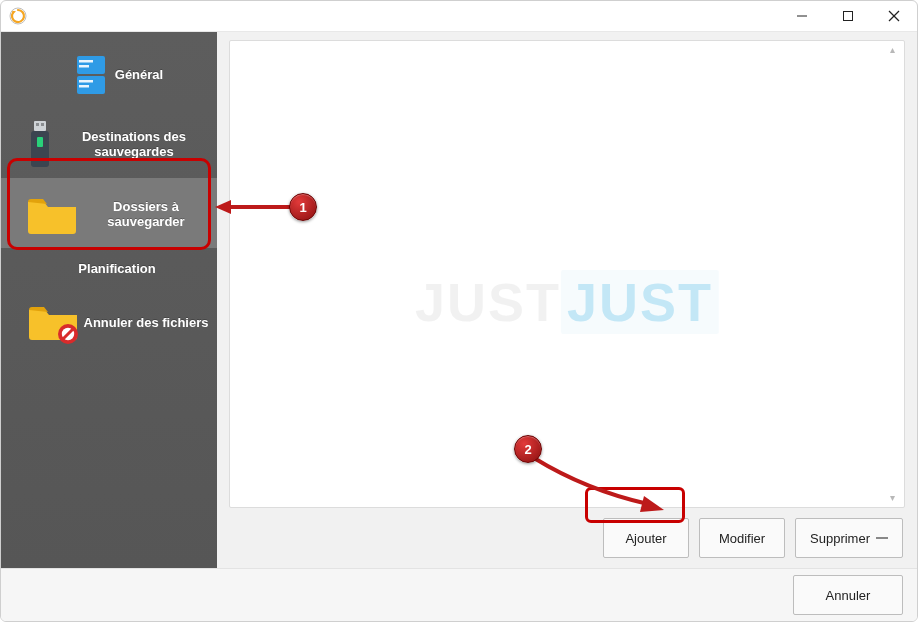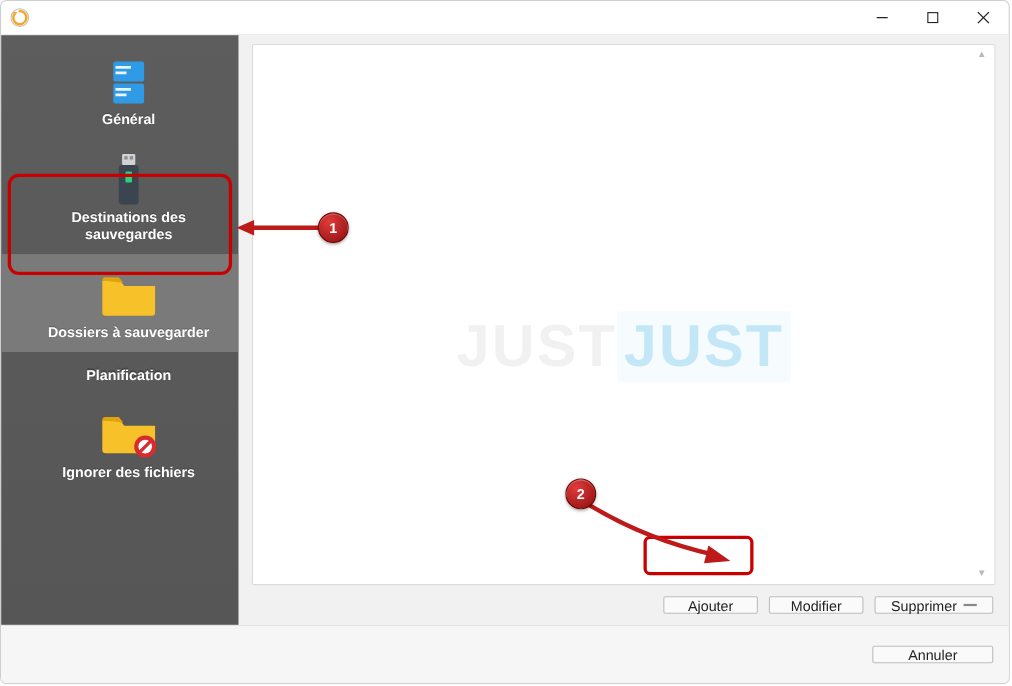--- a/index.html
+++ b/index.html
@@ -16,35 +16,35 @@
   html,body{margin:0;padding:0;background:#fff;font-family:"Segoe UI",Arial,sans-serif;font-size:13px;color:#222;}
   .window{width:918px;height:622px;border:1px solid var(--win-border);border-radius:6px;box-sizing:border-box;display:flex;flex-direction:column;overflow:hidden;position:relative;background:#fff;}
   .titlebar{height:30px;display:flex;align-items:center;justify-content:space-between;padding:0 0 0 8px;border-bottom:1px solid #e8e8e8;}
   .titlebar .appicon{width:18px;height:18px;}
   .wincontrols{display:flex;}
   .wincontrols .wc{width:46px;height:30px;display:flex;align-items:center;justify-content:center;}
   .wc svg{display:block;}
   .client{flex:1;display:flex;flex-direction:column;position:relative;}
   .body{flex:1;display:flex;position:relative;min-height:0;}
   .sidebar{width:216px;background:linear-gradient(#5d5d5d,#565656);display:flex;flex-direction:column;padding-top:6px;}
-  .sb-item{display:flex;flex-direction:column;align-items:center;justify-content:center;gap:4px;padding:14px 8px 10px 24px;color:var(--sidebar-text);text-align:center;font-size:13px;font-weight:600;cursor:pointer;position:relative;}
+  .sb-item{display:flex;flex-direction:row;align-items:center;justify-content:center;gap:4px;padding:14px 8px 10px 24px;color:var(--sidebar-text);text-align:center;font-size:13px;font-weight:600;cursor:pointer;position:relative;}
   .sb-item.active{background:#7a7a7a;}
   .sb-item .icon{height:46px;display:flex;align-items:center;justify-content:center;}
   .sb-item span.lbl{line-height:1.15;text-shadow:0 -1px 0 rgba(0,0,0,.25);}
   .sb-highlight{position:absolute;top:126px;left:6px;width:204px;height:92px;border:3px solid var(--highlight-red);border-radius:10px;pointer-events:none;box-sizing:border-box;}
   .main{flex:1;display:flex;flex-direction:column;background:var(--main-bg);padding:8px 12px 10px 12px;min-width:0;position:relative;}
   .panel{flex:1;background:#fff;border:1px solid #dcdcdc;border-radius:2px;position:relative;box-sizing:border-box;}
   .panel .scroll-up,.panel .scroll-down{position:absolute;right:4px;width:10px;height:10px;color:#b8b8b8;font-size:10px;line-height:1;}
   .panel .scroll-up{top:4px;}
   .panel .scroll-down{bottom:4px;}
   .watermark{position:absolute;left:50%;top:56%;transform:translate(-50%,-50%);font-family:Arial,sans-serif;font-size:54px;font-weight:800;letter-spacing:2px;opacity:.35;white-space:nowrap;user-select:none;pointer-events:none;}
   .watermark .wm-a{color:#d9d9d9;}
   .watermark .wm-b{color:#57bde8;background:#e8f5fb;padding:2px 6px;border-radius:2px;}
   .row-actions{display:flex;justify-content:flex-end;gap:10px;padding:10px 2px 0 0;}
-  .btn{min-width:86px;height:16px;padding:0 14px;background:var(--btn-bg);border:1px solid var(--btn-border);border-radius:2px;display:inline-flex;align-items:center;justify-content:center;cursor:pointer;font:inherit;color:#222;}
+  .btn{min-width:86px;height:40px;padding:0 14px;background:var(--btn-bg);border:1px solid var(--btn-border);border-radius:2px;display:inline-flex;align-items:center;justify-content:center;cursor:pointer;font:inherit;color:#222;}
   .btn.supp::after{content:"";display:inline-block;width:12px;height:2px;background:#888;margin-left:6px;}
   .btn-hl{position:absolute;border:3px solid var(--highlight-red);border-radius:6px;pointer-events:none;box-sizing:border-box;right:232px;bottom:45px;width:100px;height:36px;}
   .footer{height:52px;border-top:1px solid #e3e3e3;background:#f6f6f6;display:flex;align-items:center;justify-content:flex-end;gap:0;padding:0 14px;}
   
   .anno{position:absolute;inset:0;pointer-events:none;}
   .marker{position:absolute;width:26px;height:26px;background:radial-gradient(circle at 35% 30%, #e23a3a, #8a0e0e);border:1px solid #6a0000;border-radius:50%;box-shadow:0 1px 3px rgba(0,0,0,.4), inset 0 1px 1px rgba(255,255,255,.3);color:#fff;font-size:13px;font-weight:600;display:flex;align-items:center;justify-content:center;}
   .marker.m1{left:288px;top:161px;}
   .marker.m2{left:513px;top:403px;}
   .arrow{position:absolute;overflow:visible;}
   .arrow .shaft{stroke:var(--marker-red);stroke-width:4;fill:none;}
@@ -132,21 +132,21 @@
         <div class="sb-item">
           <span class="icon">
             <svg width="54" height="44" viewBox="0 0 54 44">
               <path d="M3 8 h16 l4 5 h28 v22 a3 3 0 0 1 -3 3 H6 a3 3 0 0 1 -3 -3 Z" fill="#f7c12a"></path>
               <path d="M3 8 a3 3 0 0 1 3 -3 h12 l4 5 Z" fill="#e2a20c"></path>
               <circle cx="42" cy="32" r="10" fill="#d92b2b"></circle>
               <circle cx="42" cy="32" r="6.2" fill="#fff"></circle>
               <line x1="37" y1="37" x2="47" y2="27" stroke="#d92b2b" stroke-width="3"></line>
             </svg>
           </span>
-          <span class="lbl">Ignorer des fichiers</span>
+          <span class="lbl">Annuler des fichiers</span>
         </div>
 
         <div class="sb-highlight"></div>
       </div>
 
       <div class="main">
         <div class="panel">
           <span class="scroll-up">▴</span>
           <span class="scroll-down">▾</span>
           <div class="watermark">

